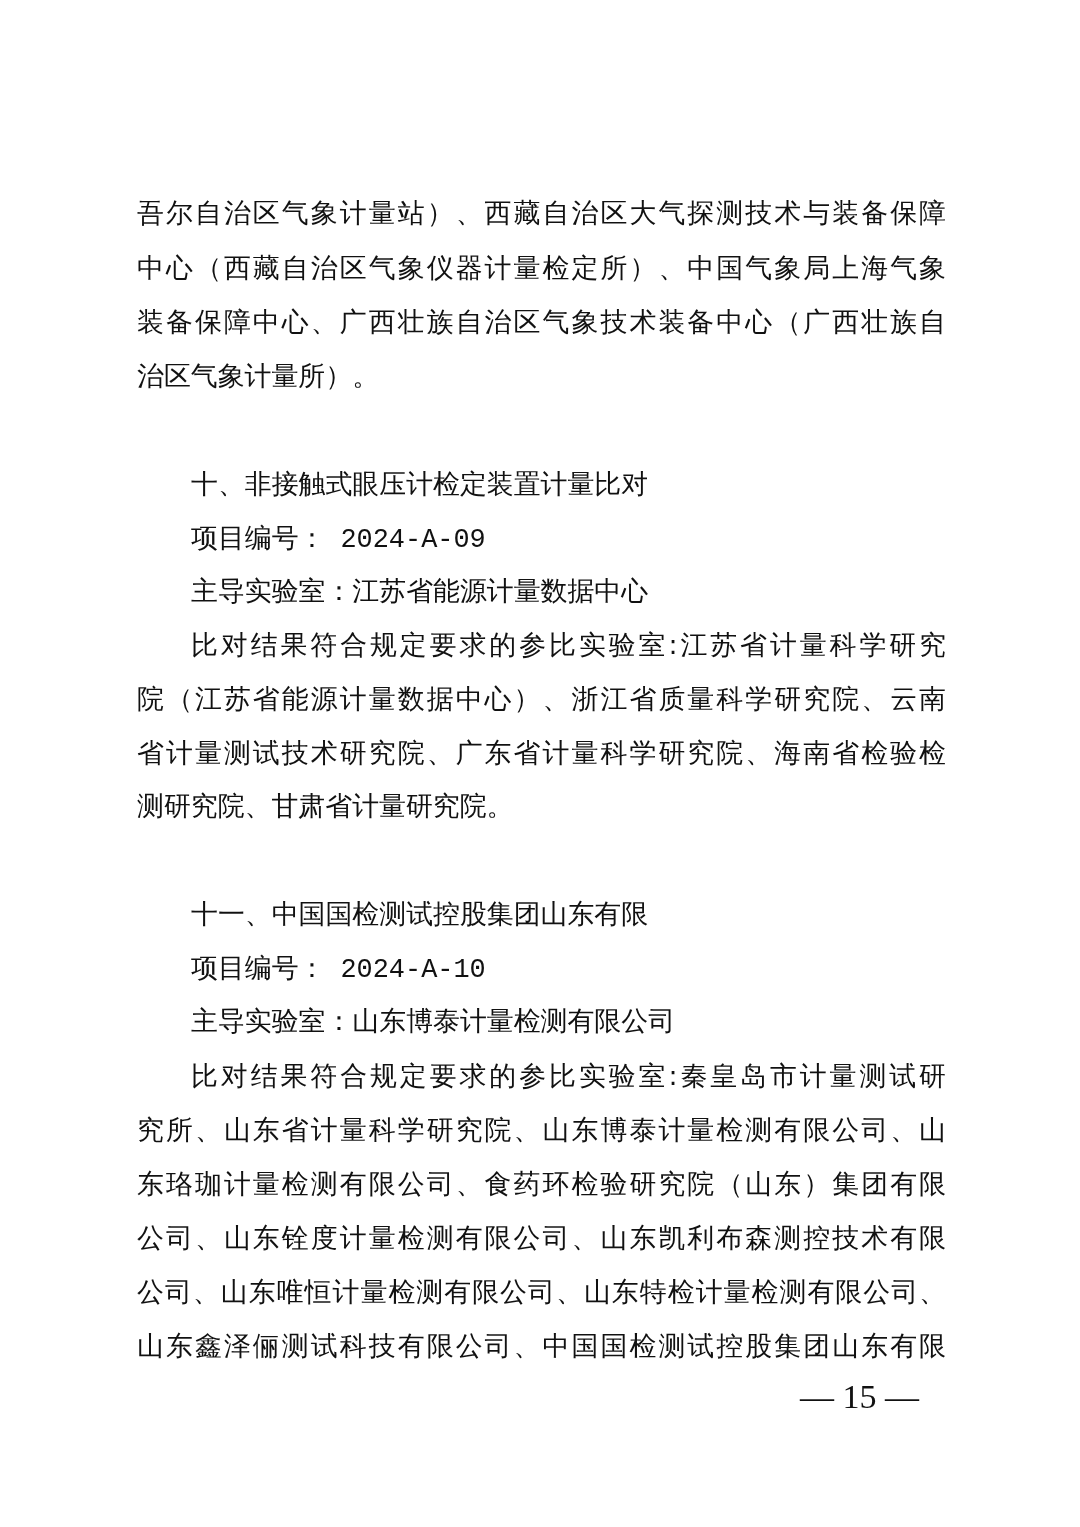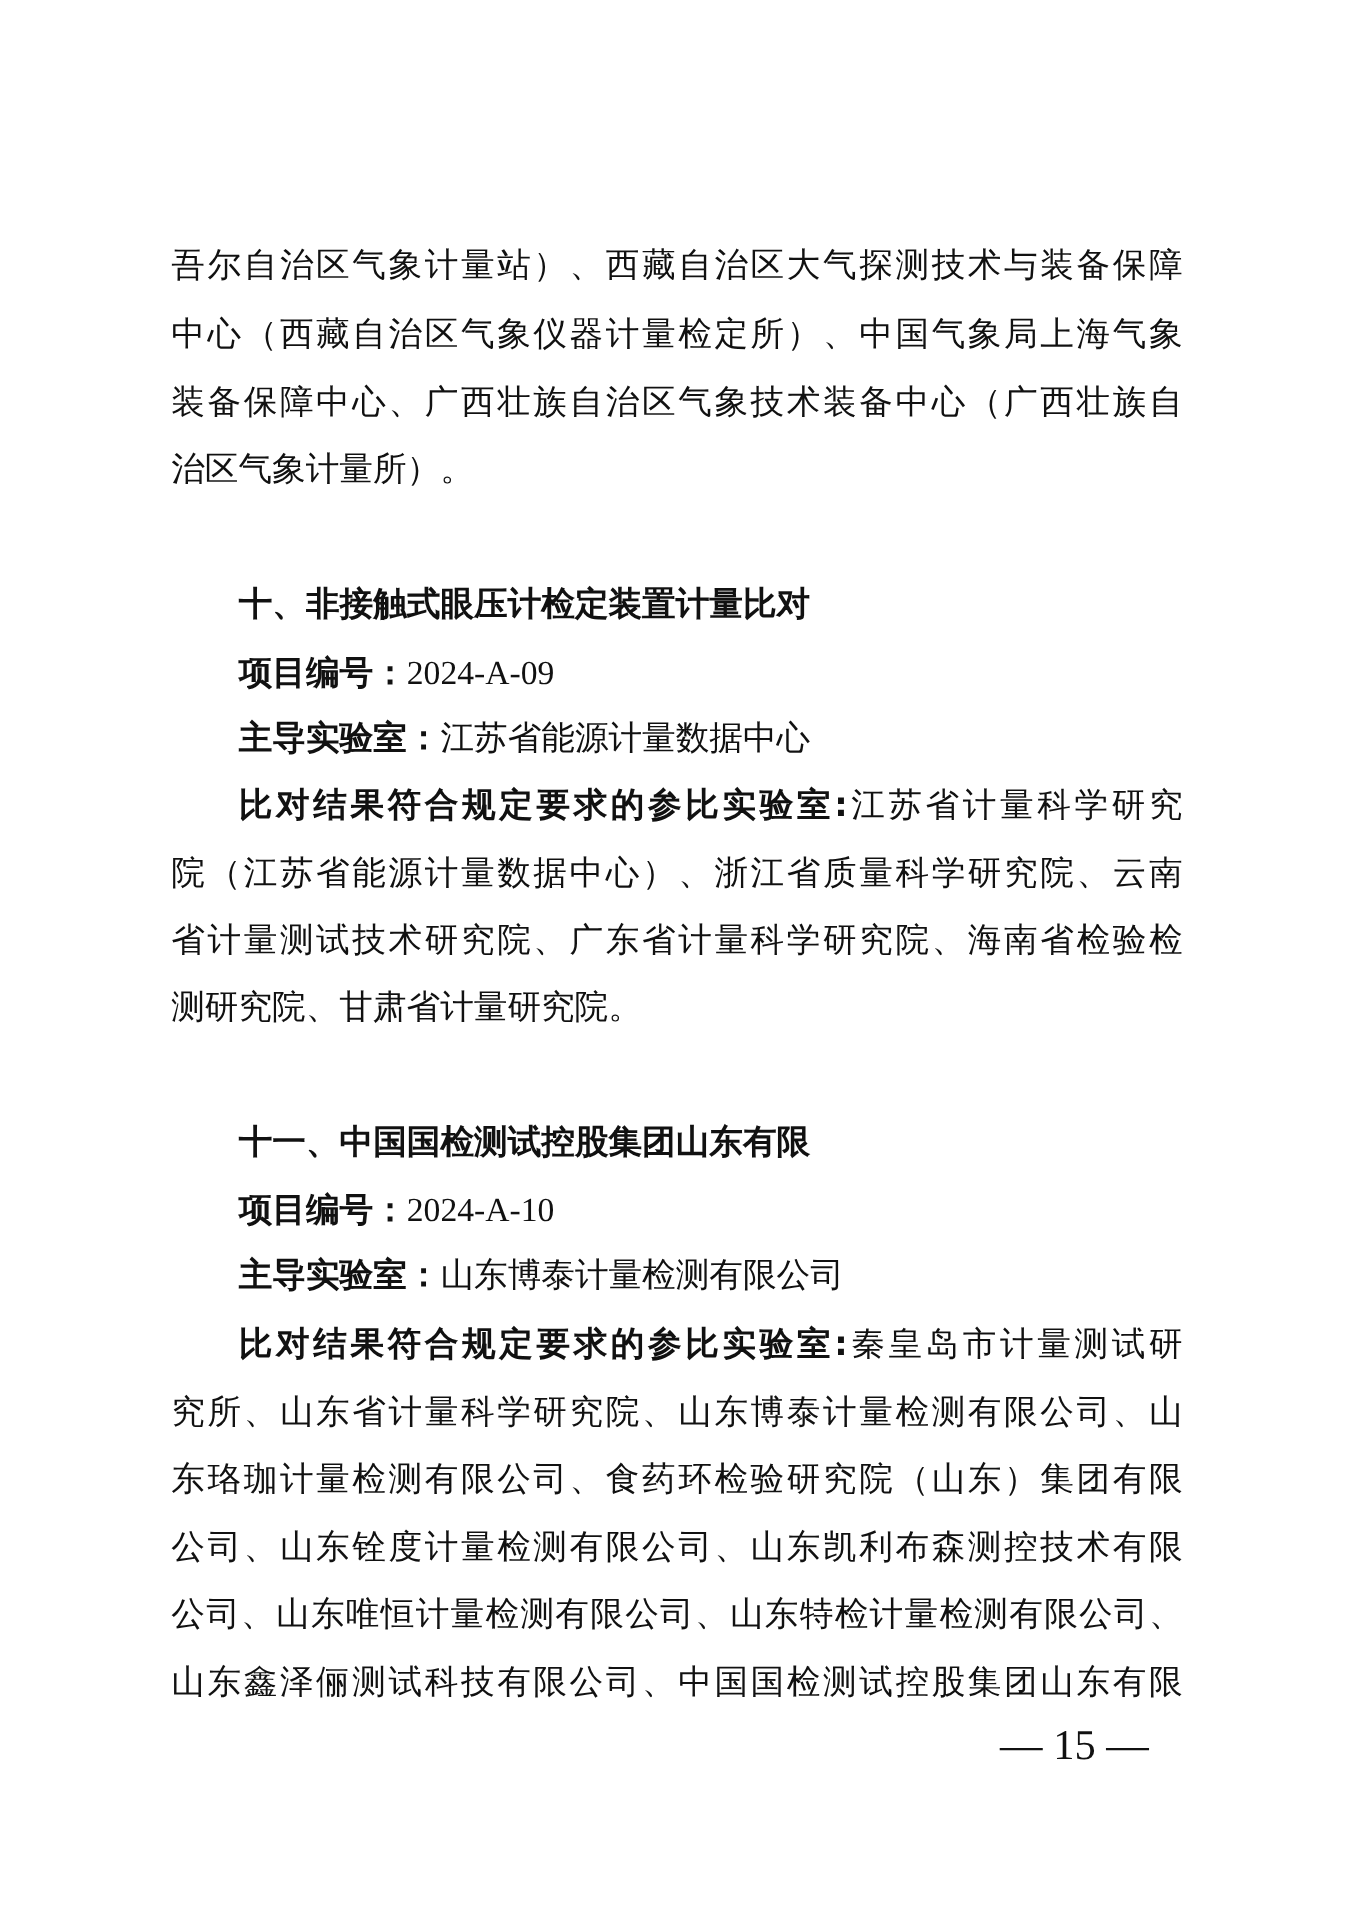--- a/index.html
+++ b/index.html
@@ -3,22 +3,22 @@
 <meta charset="utf-8">
 <style>
   html, body { margin:0; padding:0; background:#ffffff; }
   body { width:1080px; height:1527px; position:relative; overflow:hidden;
          font-family:"DejaVu Serif","Liberation Serif",serif; color:#111; }
   .page { position:absolute; left:137px; top:0; width:809px; }
   .line { position:absolute; left:0; width:809px; height:40px; font-size:26.9px;
           line-height:40px; white-space:nowrap; letter-spacing:0; }
   .justify { text-align:justify; text-align-last:justify; }
   .indent { padding-left:54px; box-sizing:border-box; }
-  .bold { font-family:"DejaVu Sans","Liberation Sans",sans-serif; font-weight:bold; }
-  .num { font-family:Liberation Serif, serif; }
+  .bold { font-family:"DejaVu Sans","Liberation Sans",sans-serif; font-weight:normal; }
+  .num { font-family:Liberation Mono, monospace;margin-left:15px; }
   .pagenum { position:absolute; left:800px; top:1380px; font-size:34px; line-height:34px;
              font-family:"Liberation Serif",serif; white-space:pre; }
 </style>
 </head>
 <body>
 
 <div class="page">
 
   <div class="line justify" style="top:193px">吾尔自治区气象计量站）、西藏自治区大气探测技术与装备保障</div>
   <div class="line justify" style="top:248px">中心（西藏自治区气象仪器计量检定所）、中国气象局上海气象</div>

